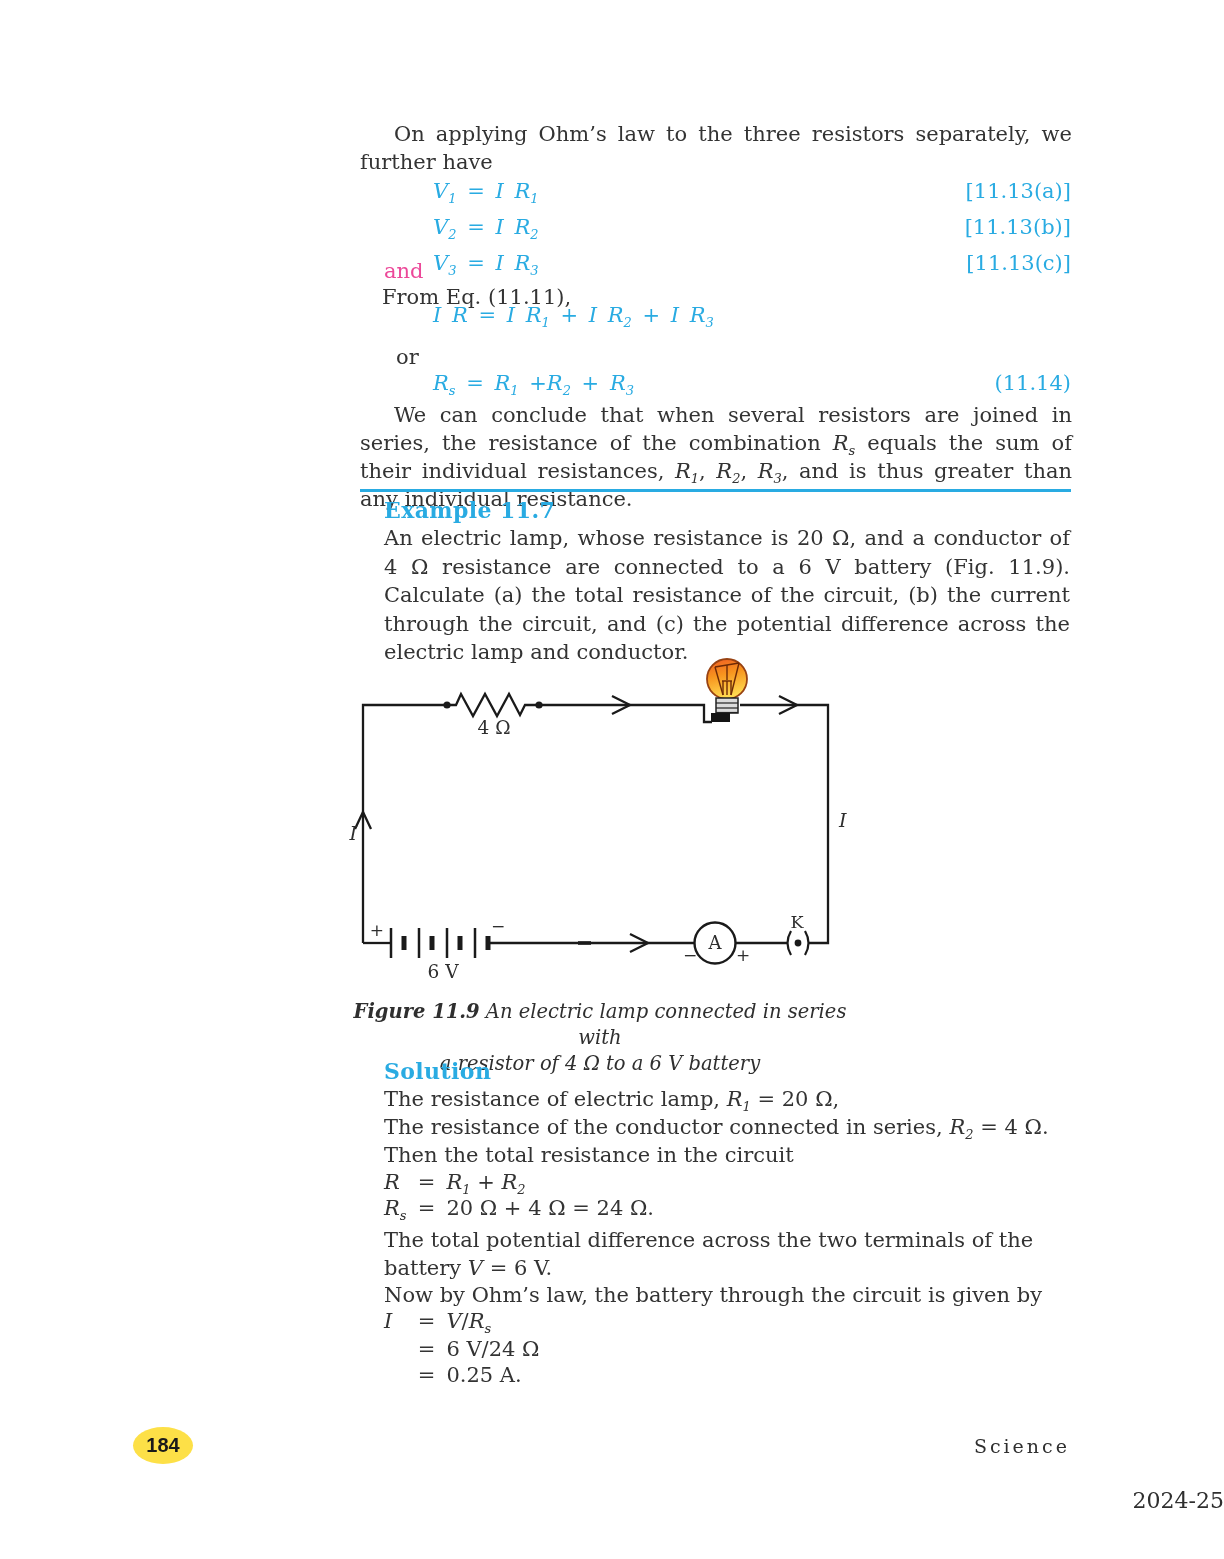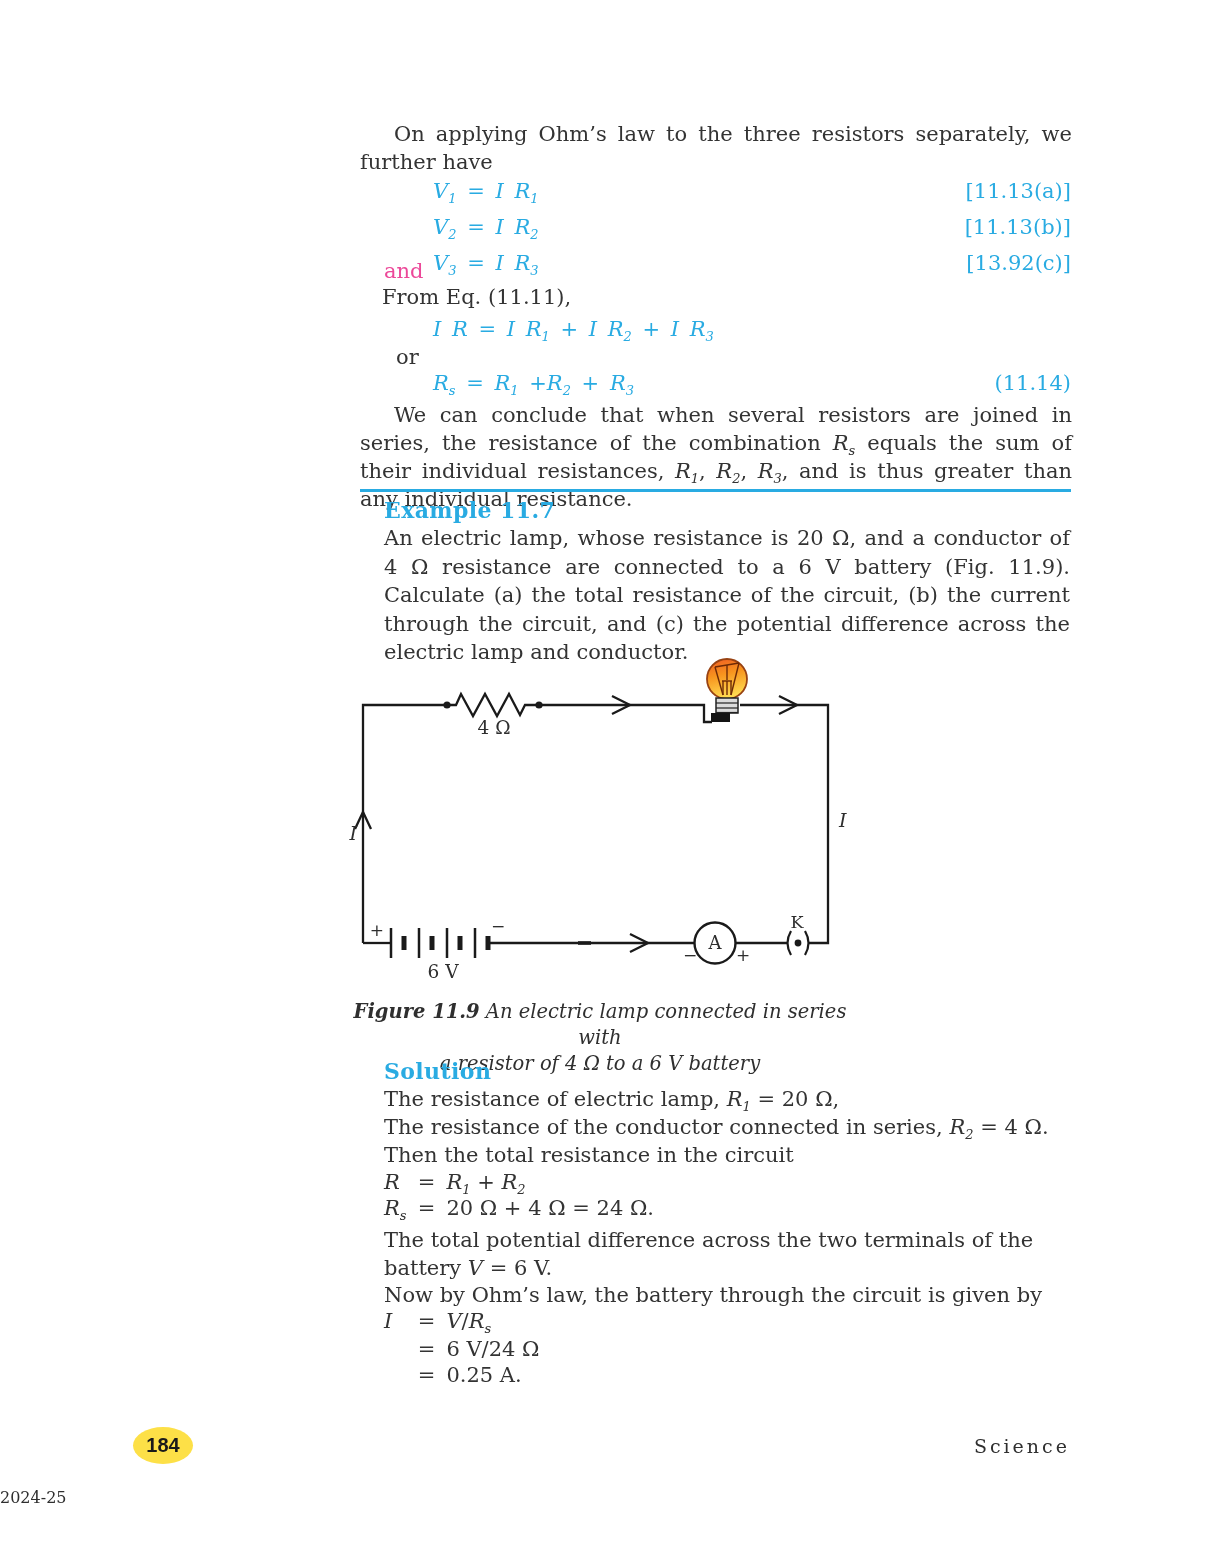--- a/index.html
+++ b/index.html
@@ -20,21 +20,21 @@
   .rule{position:absolute;left:360px;width:711px;height:3px;background:#29abe2;}
   .caption{font-size:19.5px;font-style:italic;line-height:26px;text-align:center;color:#2f2f2f;}
   .caption b{font-weight:bold;}
   .solrow{position:absolute;left:384px;font-size:21px;height:26px;}
   .solrow .slhs{display:inline-block;width:27px;}
   .solrow .seq{display:inline-block;width:22px;}
   .badge{position:absolute;left:133px;top:1427px;width:60px;height:37px;background:#fde047;
          border-radius:50%;display:flex;align-items:center;justify-content:center;
          font-family:"Liberation Sans", sans-serif;font-weight:bold;font-size:20px;color:#1a1a1a;}
   .science{position:absolute;top:1435px;right:154px;font-size:19px;letter-spacing:3px;color:#2f2f2f;}
-  .edition{position:absolute;top:1488px;left:0;width:100%;text-align:left;font-size:16px;color:#2f2f2f;}
+  .edition{position:absolute;top:1488px;left:0;width:100%;text-align:right;font-size:22px;color:#2f2f2f;}
   svg text{font-family:"DejaVu Serif", serif;fill:#2e2e2e;}
   .ital{font-style:italic;}
 </style>
 </head>
 <body>
 
 <div class="page">
 
   <div class="abs body-text indent" style="left:360px;top:120px;width:712px;">On applying Ohm’s law to the three resistors separately, we further have</div>
 
@@ -42,26 +42,26 @@
     <span class="eqbody eq"><i>V</i><sub>1</sub> = <i>I R</i><sub>1</sub></span>
     <span class="ref eqref">[11.13(a)]</span>
   </div>
   <div class="eqrow" style="top:215px;">
     <span class="eqbody eq"><i>V</i><sub>2</sub> = <i>I R</i><sub>2</sub></span>
     <span class="ref eqref">[11.13(b)]</span>
   </div>
   <div class="eqrow" style="top:251px;">
     <span class="prefix">and</span>
     <span class="eqbody eq"><i>V</i><sub>3</sub> = <i>I R</i><sub>3</sub></span>
-    <span class="ref eqref">[13.92(c)]</span>
+    <span class="ref eqref">[11.13(c)]</span>
   </div>
 
   <div class="abs plain-label" style="left:382px;top:285px;">From Eq. (11.11),</div>
 
-  <div class="abs eq" style="left:433px;top:317px;"><i>I R</i> = <i>I R</i><sub>1</sub> + <i>I R</i><sub>2</sub> + <i>I R</i><sub>3</sub></div>
+  <div class="abs eq" style="left:433px;top:303px;"><i>I R</i> = <i>I R</i><sub>1</sub> + <i>I R</i><sub>2</sub> + <i>I R</i><sub>3</sub></div>
 
   <div class="abs plain-label" style="left:396px;top:345px;">or</div>
 
   <div class="eqrow" style="top:371px;">
     <span class="eqbody eq"><i>R</i><sub>s</sub> = <i>R</i><sub>1</sub> +<i>R</i><sub>2</sub> + <i>R</i><sub>3</sub></span>
     <span class="ref eqref">(11.14)</span>
   </div>
 
   <div class="abs body-text indent" style="left:360px;top:401px;width:712px;">We can conclude that when several resistors are joined in series, the resistance of the combination <i>R</i><sub>s</sub> equals the sum of their individual resistances, <i>R</i><sub>1</sub>, <i>R</i><sub>2</sub>, <i>R</i><sub>3</sub>, and is thus greater than any individual resistance.</div>
 

